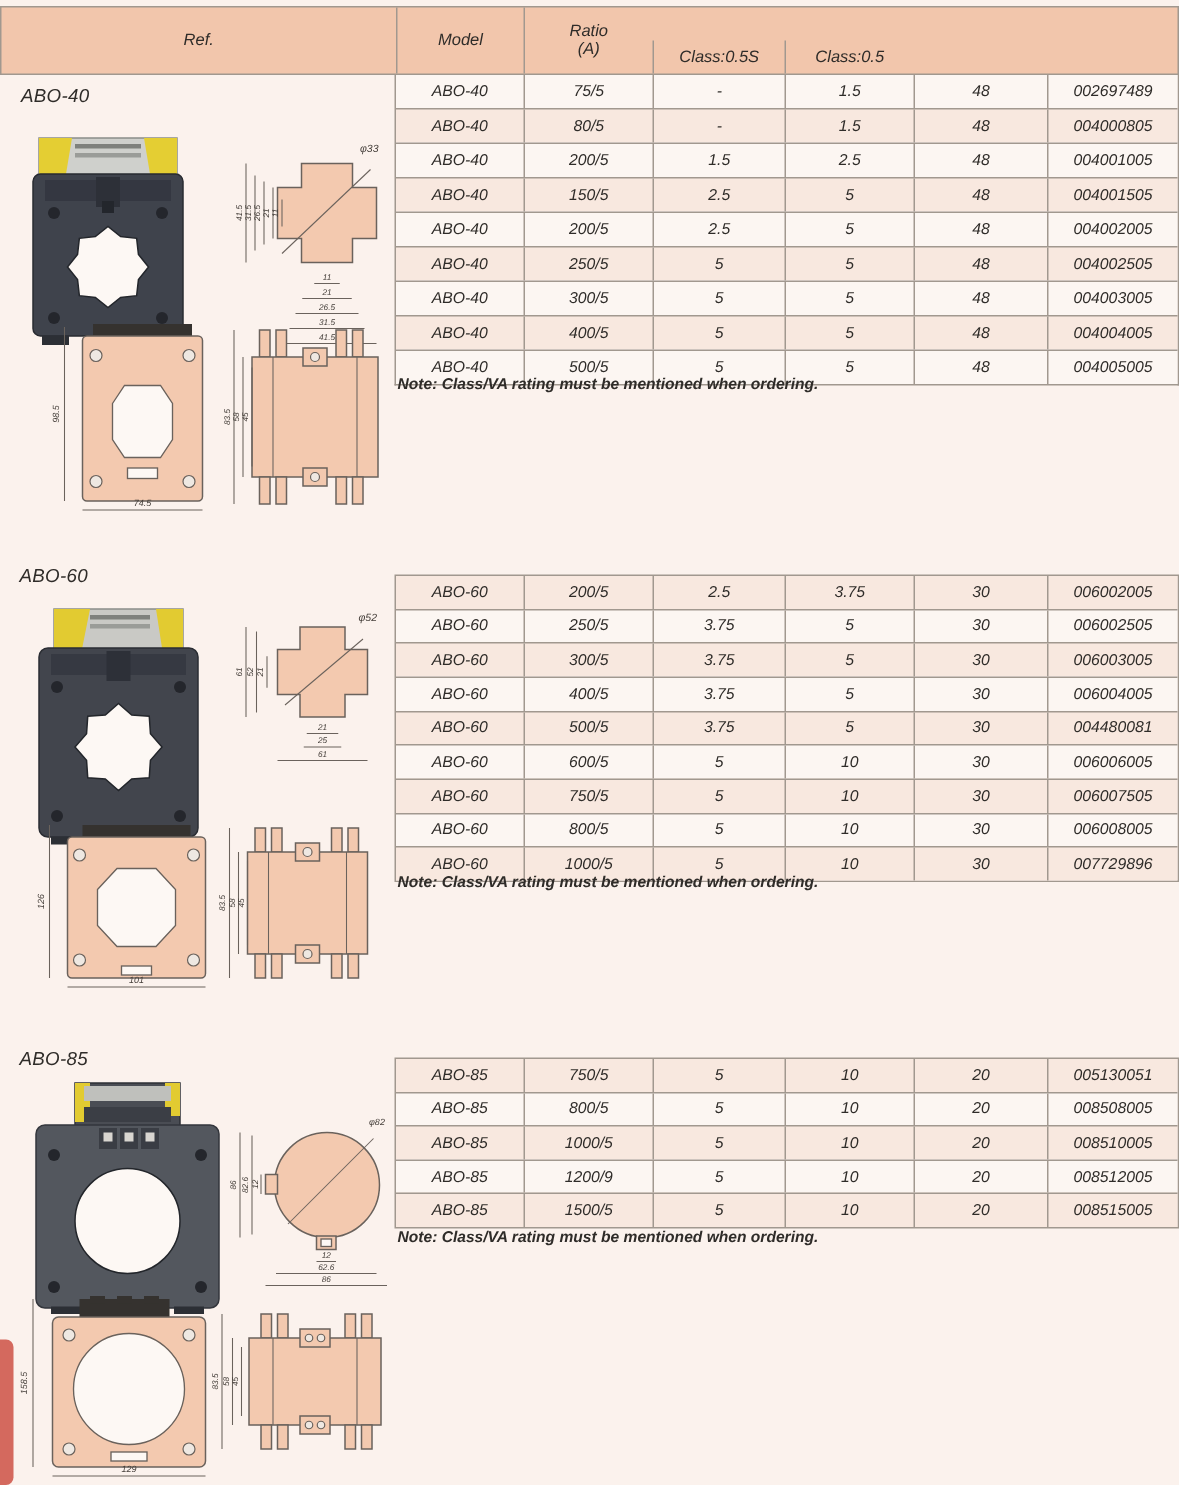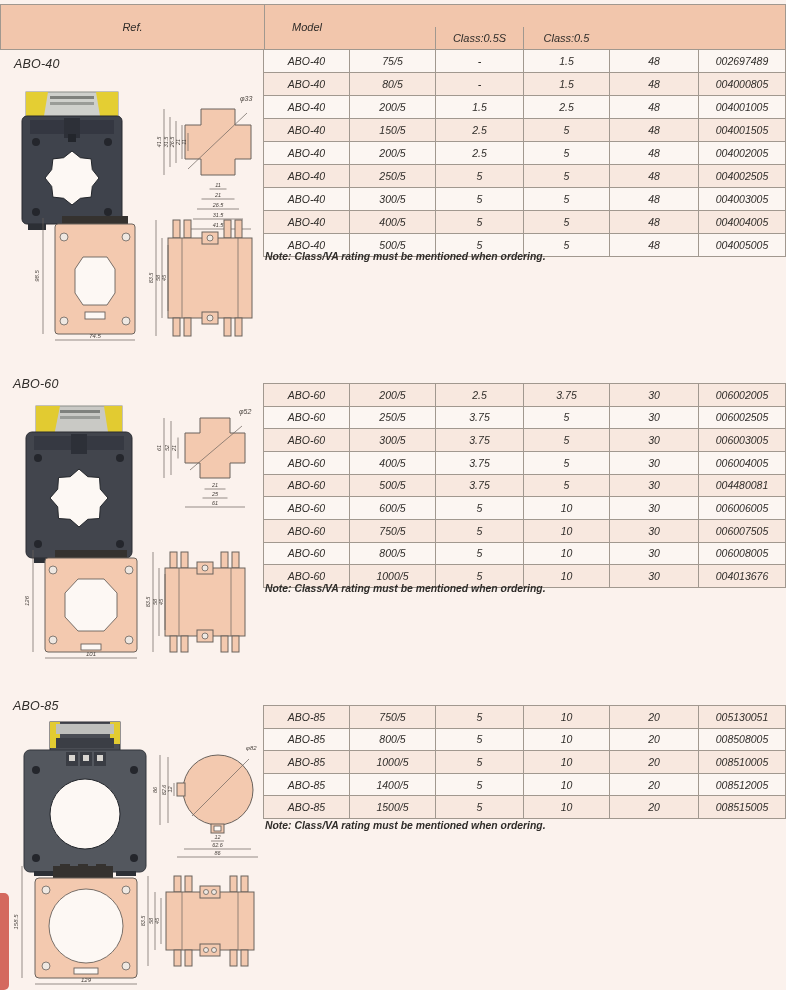--- a/index.html
+++ b/index.html
@@ -62,20 +62,24 @@
 
 <div class="page">
 
   <div class="thead">
     <div class="th" style="grid-column:2;grid-row:1/3">
         <span>Model</span>
       </div>
     <div class="th first" style="grid-column:1;grid-row:1/3">
         <span>Ref.</span>
       </div>
+    <div class="th" style="grid-column:3;grid-row:1/3">
+        <span>Ratio</span>
+        <span>(A)</span>
+      </div>
     <div class="th" style="grid-column:4;grid-row:2">
         <span>Class:0.5S</span>
       </div>
     <div class="th" style="grid-column:5;grid-row:2">
         <span>Class:0.5</span>
       </div>
   </div>
 
   <div class="tbl t1 under" style="top:50px">
     <div class="row">
@@ -217,21 +221,21 @@
         <div class="c c4">10</div>
         <div class="c c5">30</div>
         <div class="c c6">006008005</div>
       </div>
     <div class="row">
         <div class="c c1">ABO-60</div>
         <div class="c c2">1000/5</div>
         <div class="c c3">5</div>
         <div class="c c4">10</div>
         <div class="c c5">30</div>
-        <div class="c c6">004013676</div>
+        <div class="c c6">007729896</div>
       </div>
   </div>
   <div class="note" style="top:583px">Note: Class/VA rating must be mentioned when ordering.</div>
 
   <div class="tbl t3" style="top:705px">
     <div class="row">
         <div class="c c1">ABO-85</div>
         <div class="c c2">750/5</div>
         <div class="c c3">5</div>
         <div class="c c4">10</div>
@@ -249,21 +253,21 @@
     <div class="row">
         <div class="c c1">ABO-85</div>
         <div class="c c2">1000/5</div>
         <div class="c c3">5</div>
         <div class="c c4">10</div>
         <div class="c c5">20</div>
         <div class="c c6">008510005</div>
       </div>
     <div class="row">
         <div class="c c1">ABO-85</div>
-        <div class="c c2">1400/5</div>
+        <div class="c c2">1200/9</div>
         <div class="c c3">5</div>
         <div class="c c4">10</div>
         <div class="c c5">20</div>
         <div class="c c6">008512005</div>
       </div>
     <div class="row">
         <div class="c c1">ABO-85</div>
         <div class="c c2">1500/5</div>
         <div class="c c3">5</div>
         <div class="c c4">10</div>

